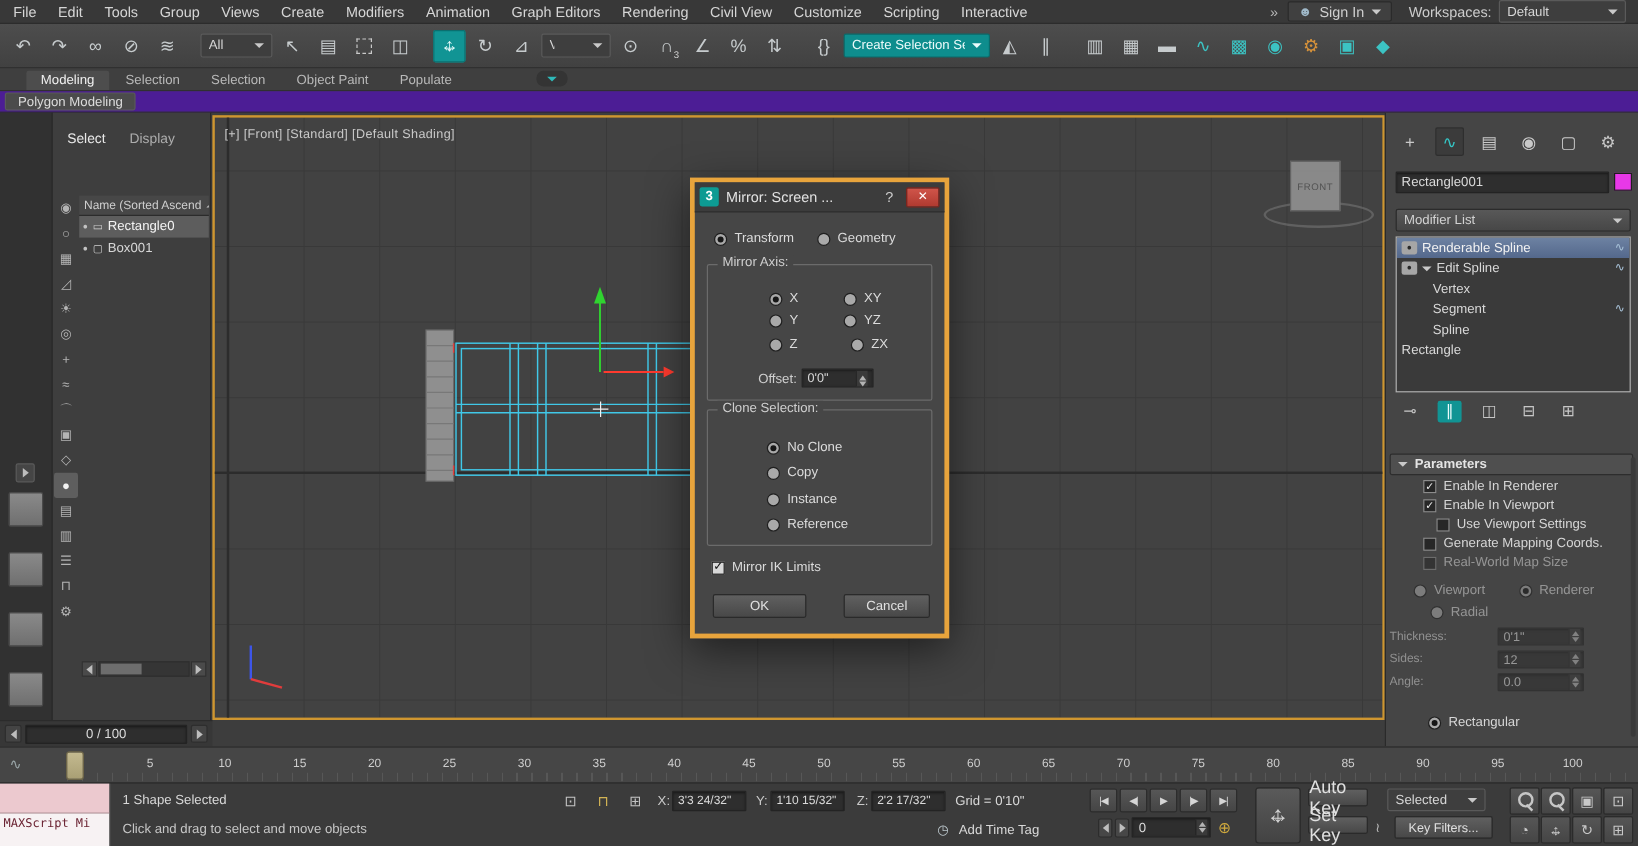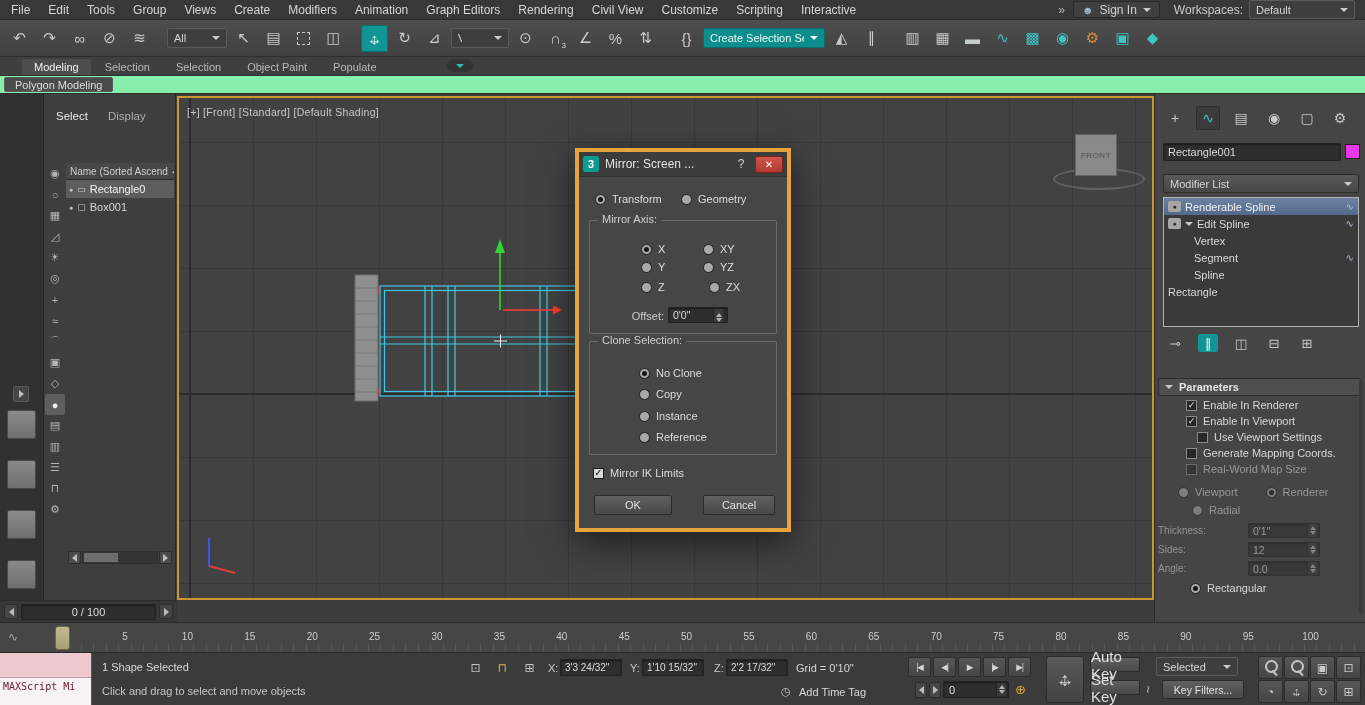--- a/index.html
+++ b/index.html
@@ -47,21 +47,21 @@
 .cross::after{content:"↕";position:absolute;left:50%;top:50%;transform:translate(-50%,-50%);}
 .dash-sq{width:13px;height:13px;border:1px dashed #c9c9c9;display:inline-block;}
 
 
 .ribbon-tabs{position:absolute;left:0;top:57px;width:100%;height:19px;background:#3f3f3f;border-bottom:1px solid #303030;display:flex;align-items:flex-end;padding-left:22px;}
 .ribbon-tabs-items{display:flex;gap:2px;align-items:flex-end;}
 .ribbon-tab{padding:2px 12px;font-size:11px;color:#b9b9b9;white-space:nowrap;}
 .ribbon-tab.active{background:#4d4d4d;color:#f0f0f0;border-radius:2px 2px 0 0;}
 .ribbon-dd-pill{margin-left:58px;width:26px;height:13px;background:#343434;border-radius:6px;display:flex;align-items:center;justify-content:center;margin-bottom:3px;}
 .ribbon-dd-pill .tri-dn{border-top-color:#2fb9b9;}
-.ribbon-sub{position:absolute;left:0;top:76px;width:100%;height:18px;background:#86efac;border-bottom:1px solid #2d2d2d;display:flex;align-items:center;}
+.ribbon-sub{position:absolute;left:0;top:76px;width:100%;height:18px;background:#4c1d95;border-bottom:1px solid #2d2d2d;display:flex;align-items:center;}
 .ribbon-sub-btn{margin-left:4px;height:15px;background:#4b4b4b;border:1px solid #5a5a5a;border-radius:2px;padding:0 10px;display:flex;align-items:center;font-size:11px;color:#dcdcdc;}
 
 
 .layout-strip{position:absolute;left:0;top:94px;width:44px;height:528px;background:#313131;border-right:1px solid #262626;}
 .expander{position:absolute;left:13px;top:292px;width:16px;height:16px;background:#454545;border:1px solid #5a5a5a;border-radius:2px;display:flex;align-items:center;justify-content:center;}
 .layout-tab{position:absolute;left:7px;width:29px;height:29px;background:linear-gradient(#8a8a8a,#6f6f6f);border:1px solid #4a4a4a;border-radius:2px;}
 
 
 .scene-explorer{position:absolute;left:44px;top:94px;width:132px;height:506px;background:#3e3e3e;border-right:1px solid #292929;}
 .se-tabs{position:absolute;left:12px;top:16px;display:flex;gap:20px;font-size:11.5px;}
@@ -508,21 +508,21 @@
             <span class="spin-label">Angle:</span>
             <div class="field spin-field">
               <span class="spin-value">0.0</span>
               <span class="spinner">
                 <span class="tri tri-up-s"></span>
                 <span class="tri tri-dn-s"></span>
               </span>
             </div>
           </div>
         </div>
-      <div class="cp-rline" style="padding-left:32px;margin-top:2px;">
+      <div class="cp-rline" style="padding-left:32px;margin-top:16px;">
         <span class="radio sel"></span>
         <span class="param-label">Rectangular</span>
       </div>
     </div>
     <div class="cp-scroll"></div>
   </div>
 
   <div class="trackbar">
     <span class="tb-audio">∿</span>
     <div>

